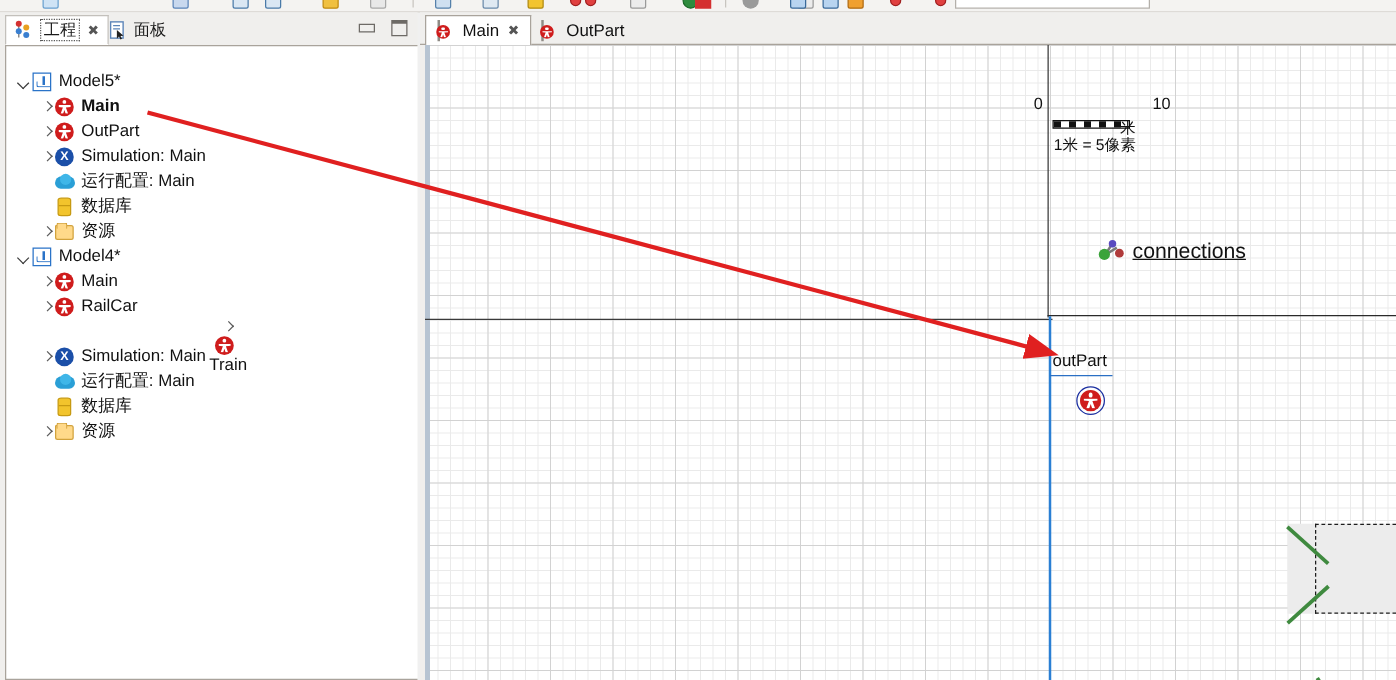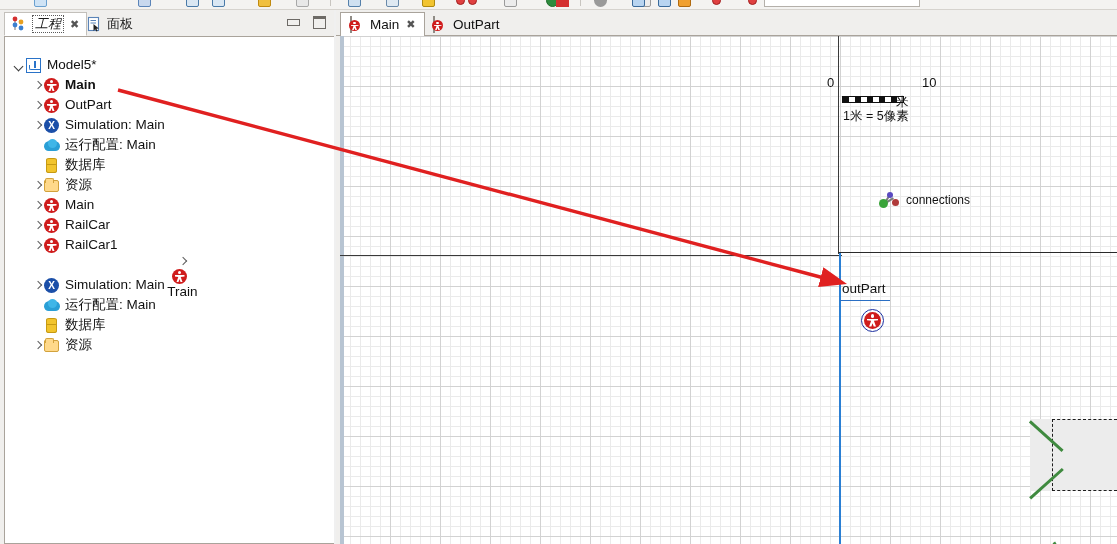--- a/index.html
+++ b/index.html
@@ -66,21 +66,20 @@
   }
   .tab.active {
     background: #ffffff;
     border: 1px solid #c3c0bb;
     border-bottom: 1px solid #ffffff;
   }
   .tab-label-box {
     border: 1px dotted #5a5a5a;
     padding: 0 2px;
     line-height: 16px;
-    font-style: italic;
   }
   .tab-close {
     font-size: 11px; color: #555;
     margin-left: 2px;
     font-family: "DejaVu Sans", sans-serif;
   }
   .win-btns {
     position: absolute; right: 8px; top: 6px;
     display: flex; gap: 13px; align-items: center;
   }
@@ -356,22 +355,22 @@
     white-space: nowrap;
   }
   .scale-unit {
     position: absolute;
     font-size: 12.5px; color: #111;
   }
 
   .conn {
     position: absolute;
     left: 538px; top: 155px;
-    display: flex; align-items: flex-end; gap: 6px;
-    font-size: 12px; color: #111;
+    display: flex; align-items: flex-start; gap: 6px;
+    font-size: 17px; color: #111; text-decoration: underline;
   }
   .conn-ico {
     position: relative;
     width: 22px; height: 16px;
   }
   .conn-dot {
     position: absolute; border-radius: 50%;
   }
   .conn-line {
     position: absolute;
@@ -586,40 +585,40 @@
             </span>
             <span class="nlabel">数据库</span>
           </div>
           <div class="node" style="padding-left: 26px;">
             <span class="twisty closed"></span>
             <span class="nicon">
               <span class="ic-folder" style="position: absolute; left: 0px; top: 1px;"></span>
             </span>
             <span class="nlabel">资源</span>
           </div>
+          <div class="node" style="padding-left: 8px;">
+            <span class="twisty open"></span>
+            <span class="nicon">
+              <span class="ic-model" style="position: absolute; left: 0px; top: 1px;"></span>
+            </span>
+            <span class="nlabel">Model4*</span>
+          </div>
           <div class="node" style="padding-left: 26px;">
             <span class="twisty closed"></span>
             <span class="nicon">
               <span class="ic-agent" style="position: absolute; left: 0px; top: 1px;"></span>
             </span>
             <span class="nlabel">Main</span>
           </div>
           <div class="node" style="padding-left: 26px;">
             <span class="twisty closed"></span>
             <span class="nicon">
               <span class="ic-agent" style="position: absolute; left: 0px; top: 1px;"></span>
             </span>
             <span class="nlabel">RailCar</span>
-          </div>
-          <div class="node" style="padding-left: 26px;">
-            <span class="twisty closed"></span>
-            <span class="nicon">
-              <span class="ic-agent" style="position: absolute; left: 0px; top: 1px;"></span>
-            </span>
-            <span class="nlabel">RailCar1</span>
           </div>
           <div class="node" style="padding-left: 26px; flex-direction: column;">
             <span class="twisty closed"></span>
             <span class="nicon">
               <span class="ic-agent" style="position: absolute; left: 0px; top: 1px;"></span>
             </span>
             <span class="nlabel">Train</span>
           </div>
           <div class="node" style="padding-left: 26px;">
             <span class="twisty closed"></span>

